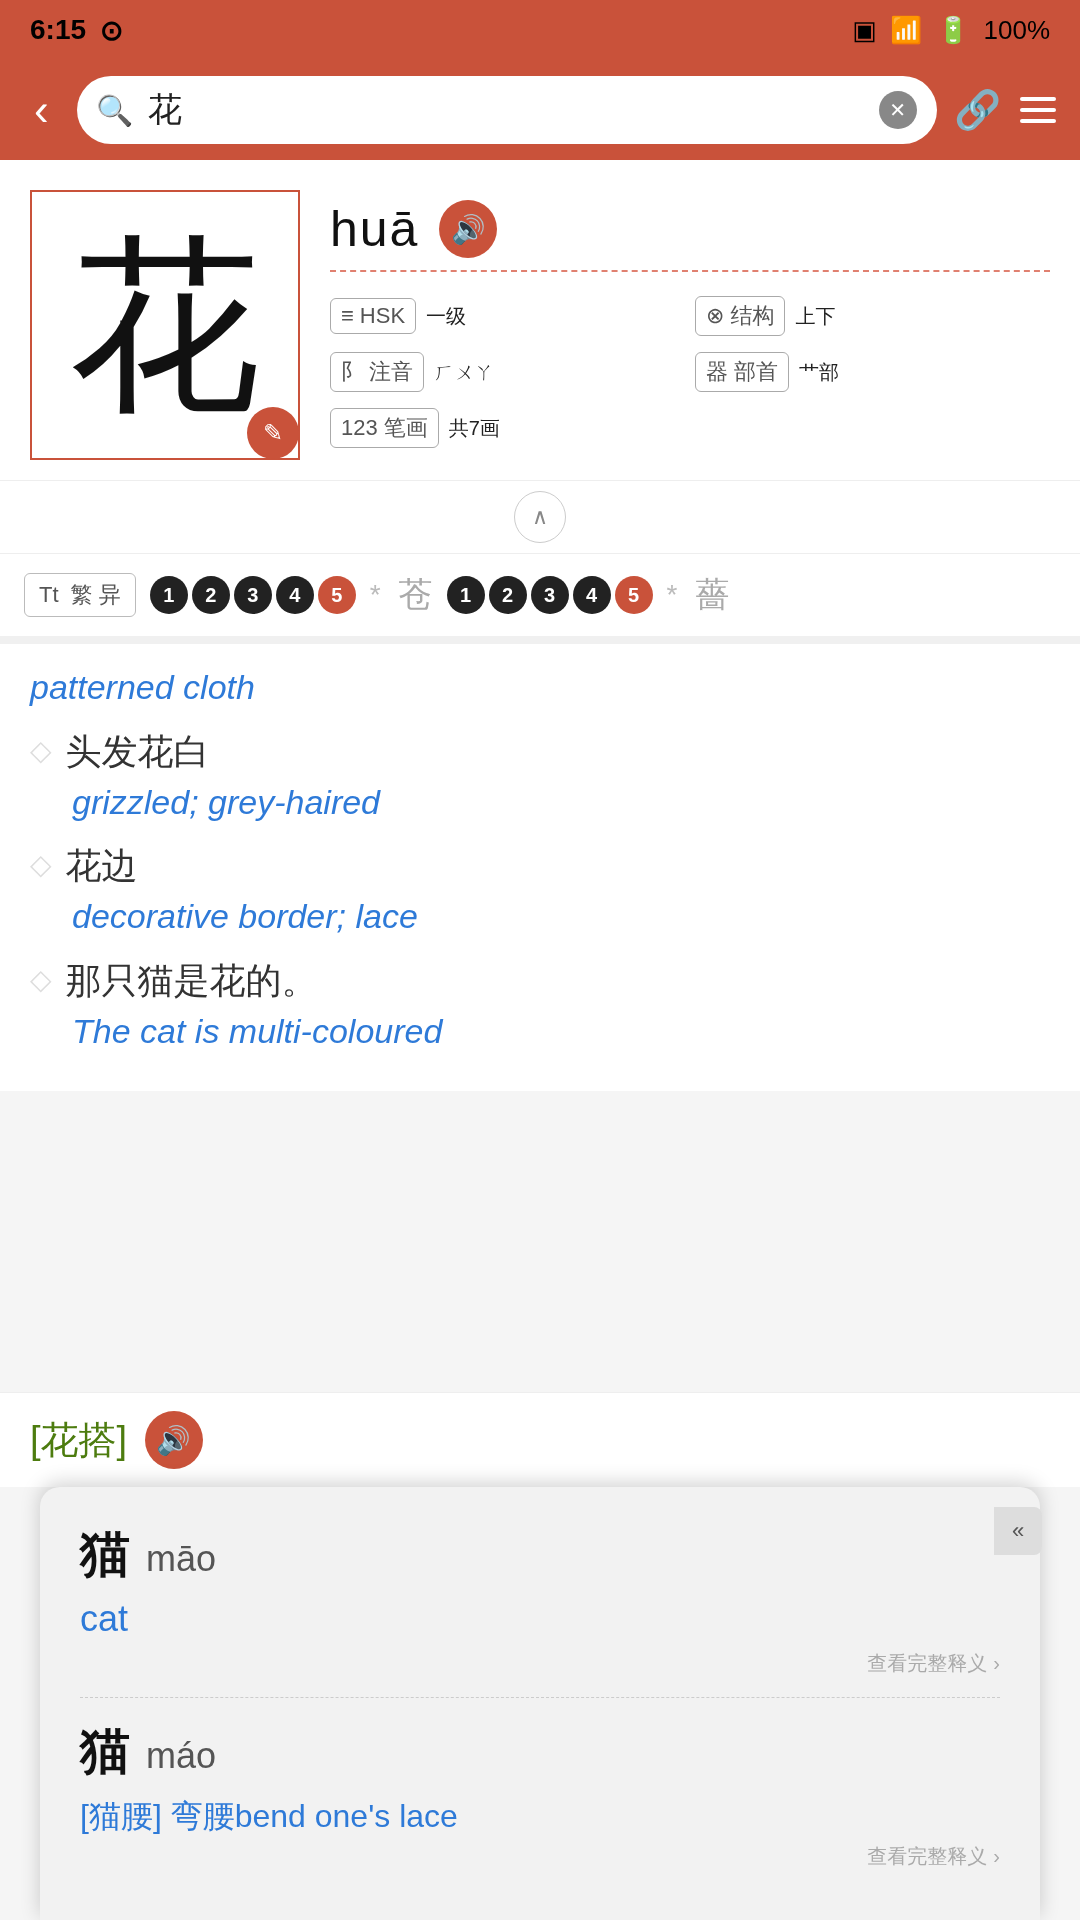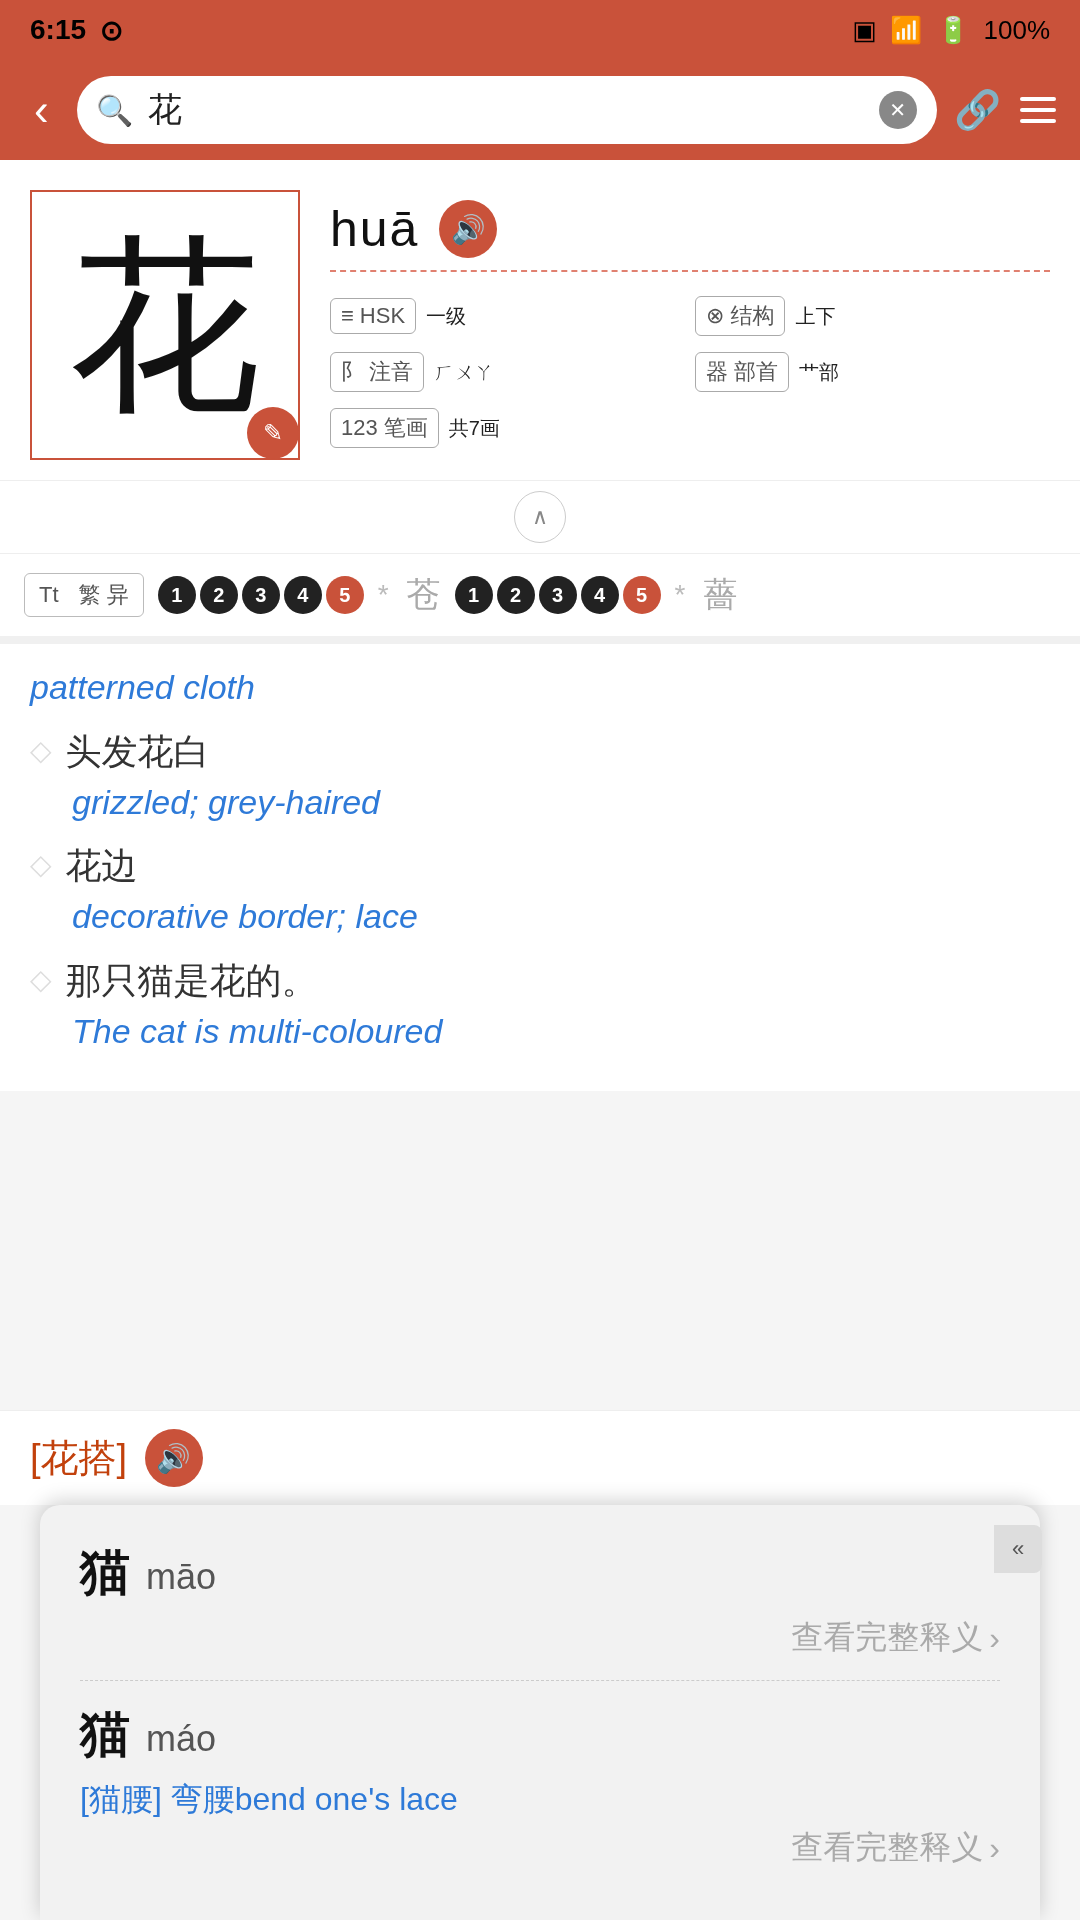--- a/index.html
+++ b/index.html
@@ -200,21 +200,21 @@
       flex-wrap: wrap;
     }
     .font-label {
       border: 1.5px solid #bbb;
       border-radius: 6px;
       padding: 6px 14px;
       font-size: 22px;
       color: #555;
       display: flex;
       align-items: center;
-      gap: 20px;
+      gap: 12px;
       white-space: nowrap;
     }
     .font-num-circles { display: flex; gap: 4px; }
     .fn-circle {
       width: 38px;
       height: 38px;
       border-radius: 50%;
       background: #222;
       color: white;
       display: flex;
@@ -301,35 +301,35 @@
     .popup-char-row {
       display: flex;
       align-items: baseline;
       gap: 16px;
       margin-bottom: 10px;
     }
     .popup-char { font-size: 50px; font-weight: 700; color: #111; }
     .popup-pinyin { font-size: 36px; color: #555; }
     .popup-meaning { font-size: 36px; color: #2e7ad8; margin-bottom: 10px; }
     .popup-link {
-      font-size: 32px;
+      font-size: 20px;
       color: #aaa;
       cursor: pointer;
       display: flex;
       align-items: center;
       justify-content: flex-end;
       gap: 6px;
     }
     .popup-example {
       font-size: 32px;
       color: #333;
       margin-bottom: 4px;
     }
     .popup-example span { color: #2e7ad8; }
-    .bottom-phrase { font-size: 38px; color: #c2410c; font-weight: 500; }
+    .bottom-phrase { font-size: 38px; color: #4d7c0f; font-weight: 500; }
     .bottom-audio-btn {
       background: #c9523a;
       border-radius: 50%;
       width: 58px;
       height: 58px;
       display: flex;
       align-items: center;
       justify-content: center;
       color: white;
       font-size: 28px;
@@ -484,20 +484,21 @@
   </div>
 
   <div class="popup-box">
     <div class="popup-collapse-btn">«</div>
 
     <div class="popup-entry">
       <div class="popup-char-row">
         <span class="popup-char">猫</span>
         <span class="popup-pinyin">māo</span>
       </div>
+      <div class="popup-meaning">cat</div>
       <div class="popup-link">
         <span>查看完整释义</span>
         <span>›</span>
       </div>
     </div>
 
     <div class="popup-entry" style="border-bottom:none; margin-bottom:0;">
       <div class="popup-char-row">
         <span class="popup-char">猫</span>
         <span class="popup-pinyin">máo</span>

